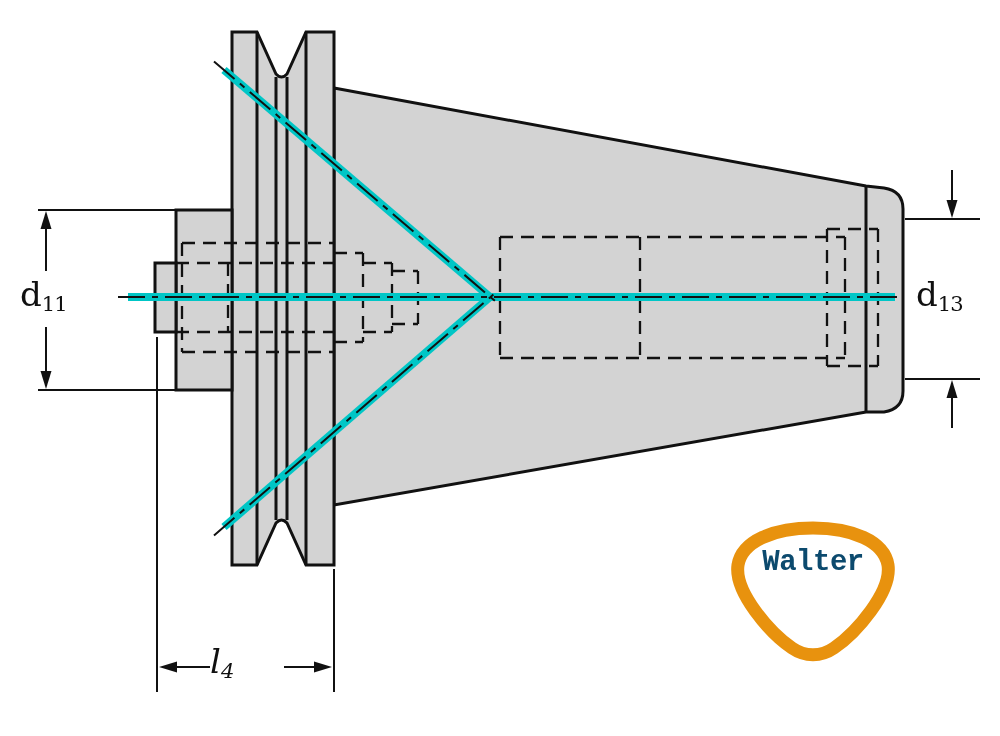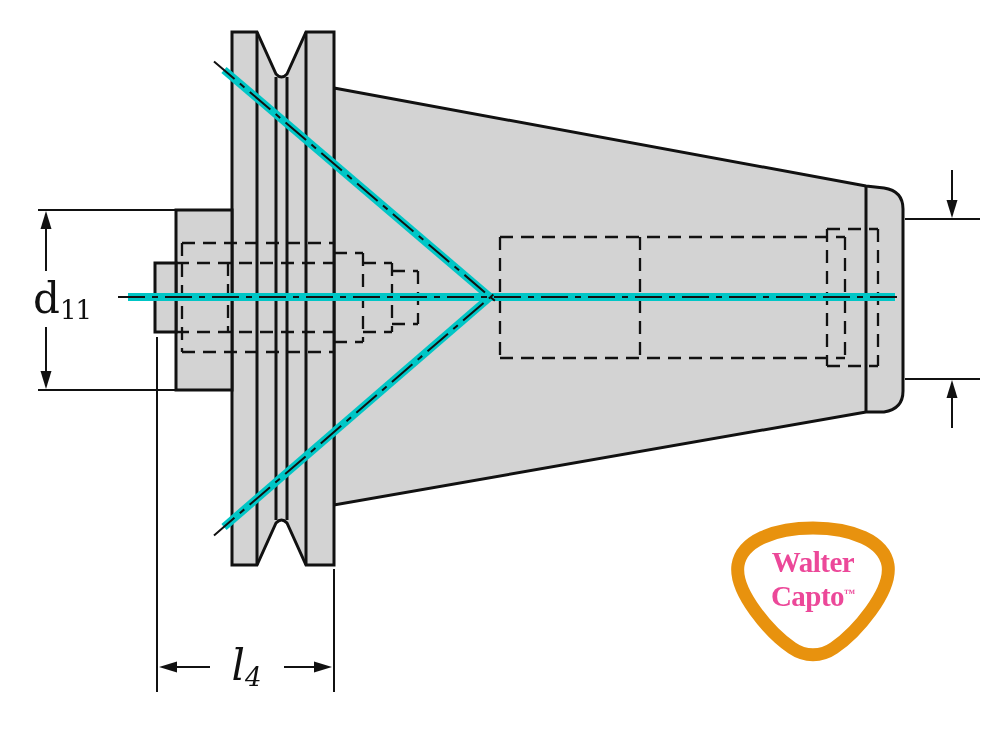--- a/index.html
+++ b/index.html
@@ -1,25 +1,25 @@
 <!DOCTYPE html>
 <html><head>
 <meta charset="utf-8">
 <style>
   html,body{margin:0;padding:0;}
   body{width:1000px;height:736px;position:relative;background:#ffffff;overflow:hidden;
        font-family:"Liberation Sans",sans-serif;}
   .canvas{position:absolute;inset:0;}
   svg{display:block;position:absolute;top:0;left:0;}
-  .dim-label{position:absolute;font-family:"DejaVu Serif",serif;font-size:42px;color:#101010;
-             text-align:center;white-space:nowrap;}
+  .dim-label{position:absolute;font-family:"DejaVu Serif",serif;font-size:34px;color:#101010;
+             text-align:left;white-space:nowrap;}
   .dim-label sub{font-size:0.62em;vertical-align:-0.22em;letter-spacing:-1px;}
   .logo-text{position:absolute;left:738px;top:547px;width:150px;text-align:center;
-             font-family:Liberation Serif, serif;font-weight:700;font-size:29px;
-             line-height:31px;color:#ec4899;letter-spacing:-0.5px;}
+             font-family:Liberation Mono, monospace;font-weight:700;font-size:29px;
+             line-height:31px;color:#0c4a6e;letter-spacing:-0.5px;}
   .logo-text .tm{font-size:11px;vertical-align:9px;letter-spacing:0;}
   #label-d11{left:20px;top:274px;width:84px;}
   #label-d13{left:916px;top:274px;width:84px;}
   #label-l4{left:210px;top:641px;width:72px;font-style:italic;}
 </style>
 </head>
 <body>
 
 <div class="canvas">
 
@@ -101,21 +101,21 @@
       <line x1="284" y1="667" x2="316" y2="667"></line>
       <polygon points="159,667 177,661.5 177,672.5" fill="#111111" stroke="none"></polygon>
       <polygon points="332,667 314,661.5 314,672.5" fill="#111111" stroke="none"></polygon>
     </g>
 
     <path d="M813 528 C852 528 884 541 888 565 C892 592 856 633 834 648 C821 657 805 657 792 648 C770 633 734 592 738 565 C742 541 774 528 813 528 Z" fill="#ffffff" stroke="#E8920E" stroke-width="13"></path>
   </svg>
 
   <div id="label-d11" class="dim-label"><span>d</span><sub>11</sub></div>
 
+  <div id="label-d13" class="dim-label"><span>d</span><sub>13</sub></div>
 
   <div id="label-l4" class="dim-label"><span>l</span><sub>4</sub></div>
 
   <div class="logo-text">
     <div>Walter</div>
-    <div><span>Capto</span><span class="tm">™</span></div>
   </div>
 
 </div>
 
 </body></html>

